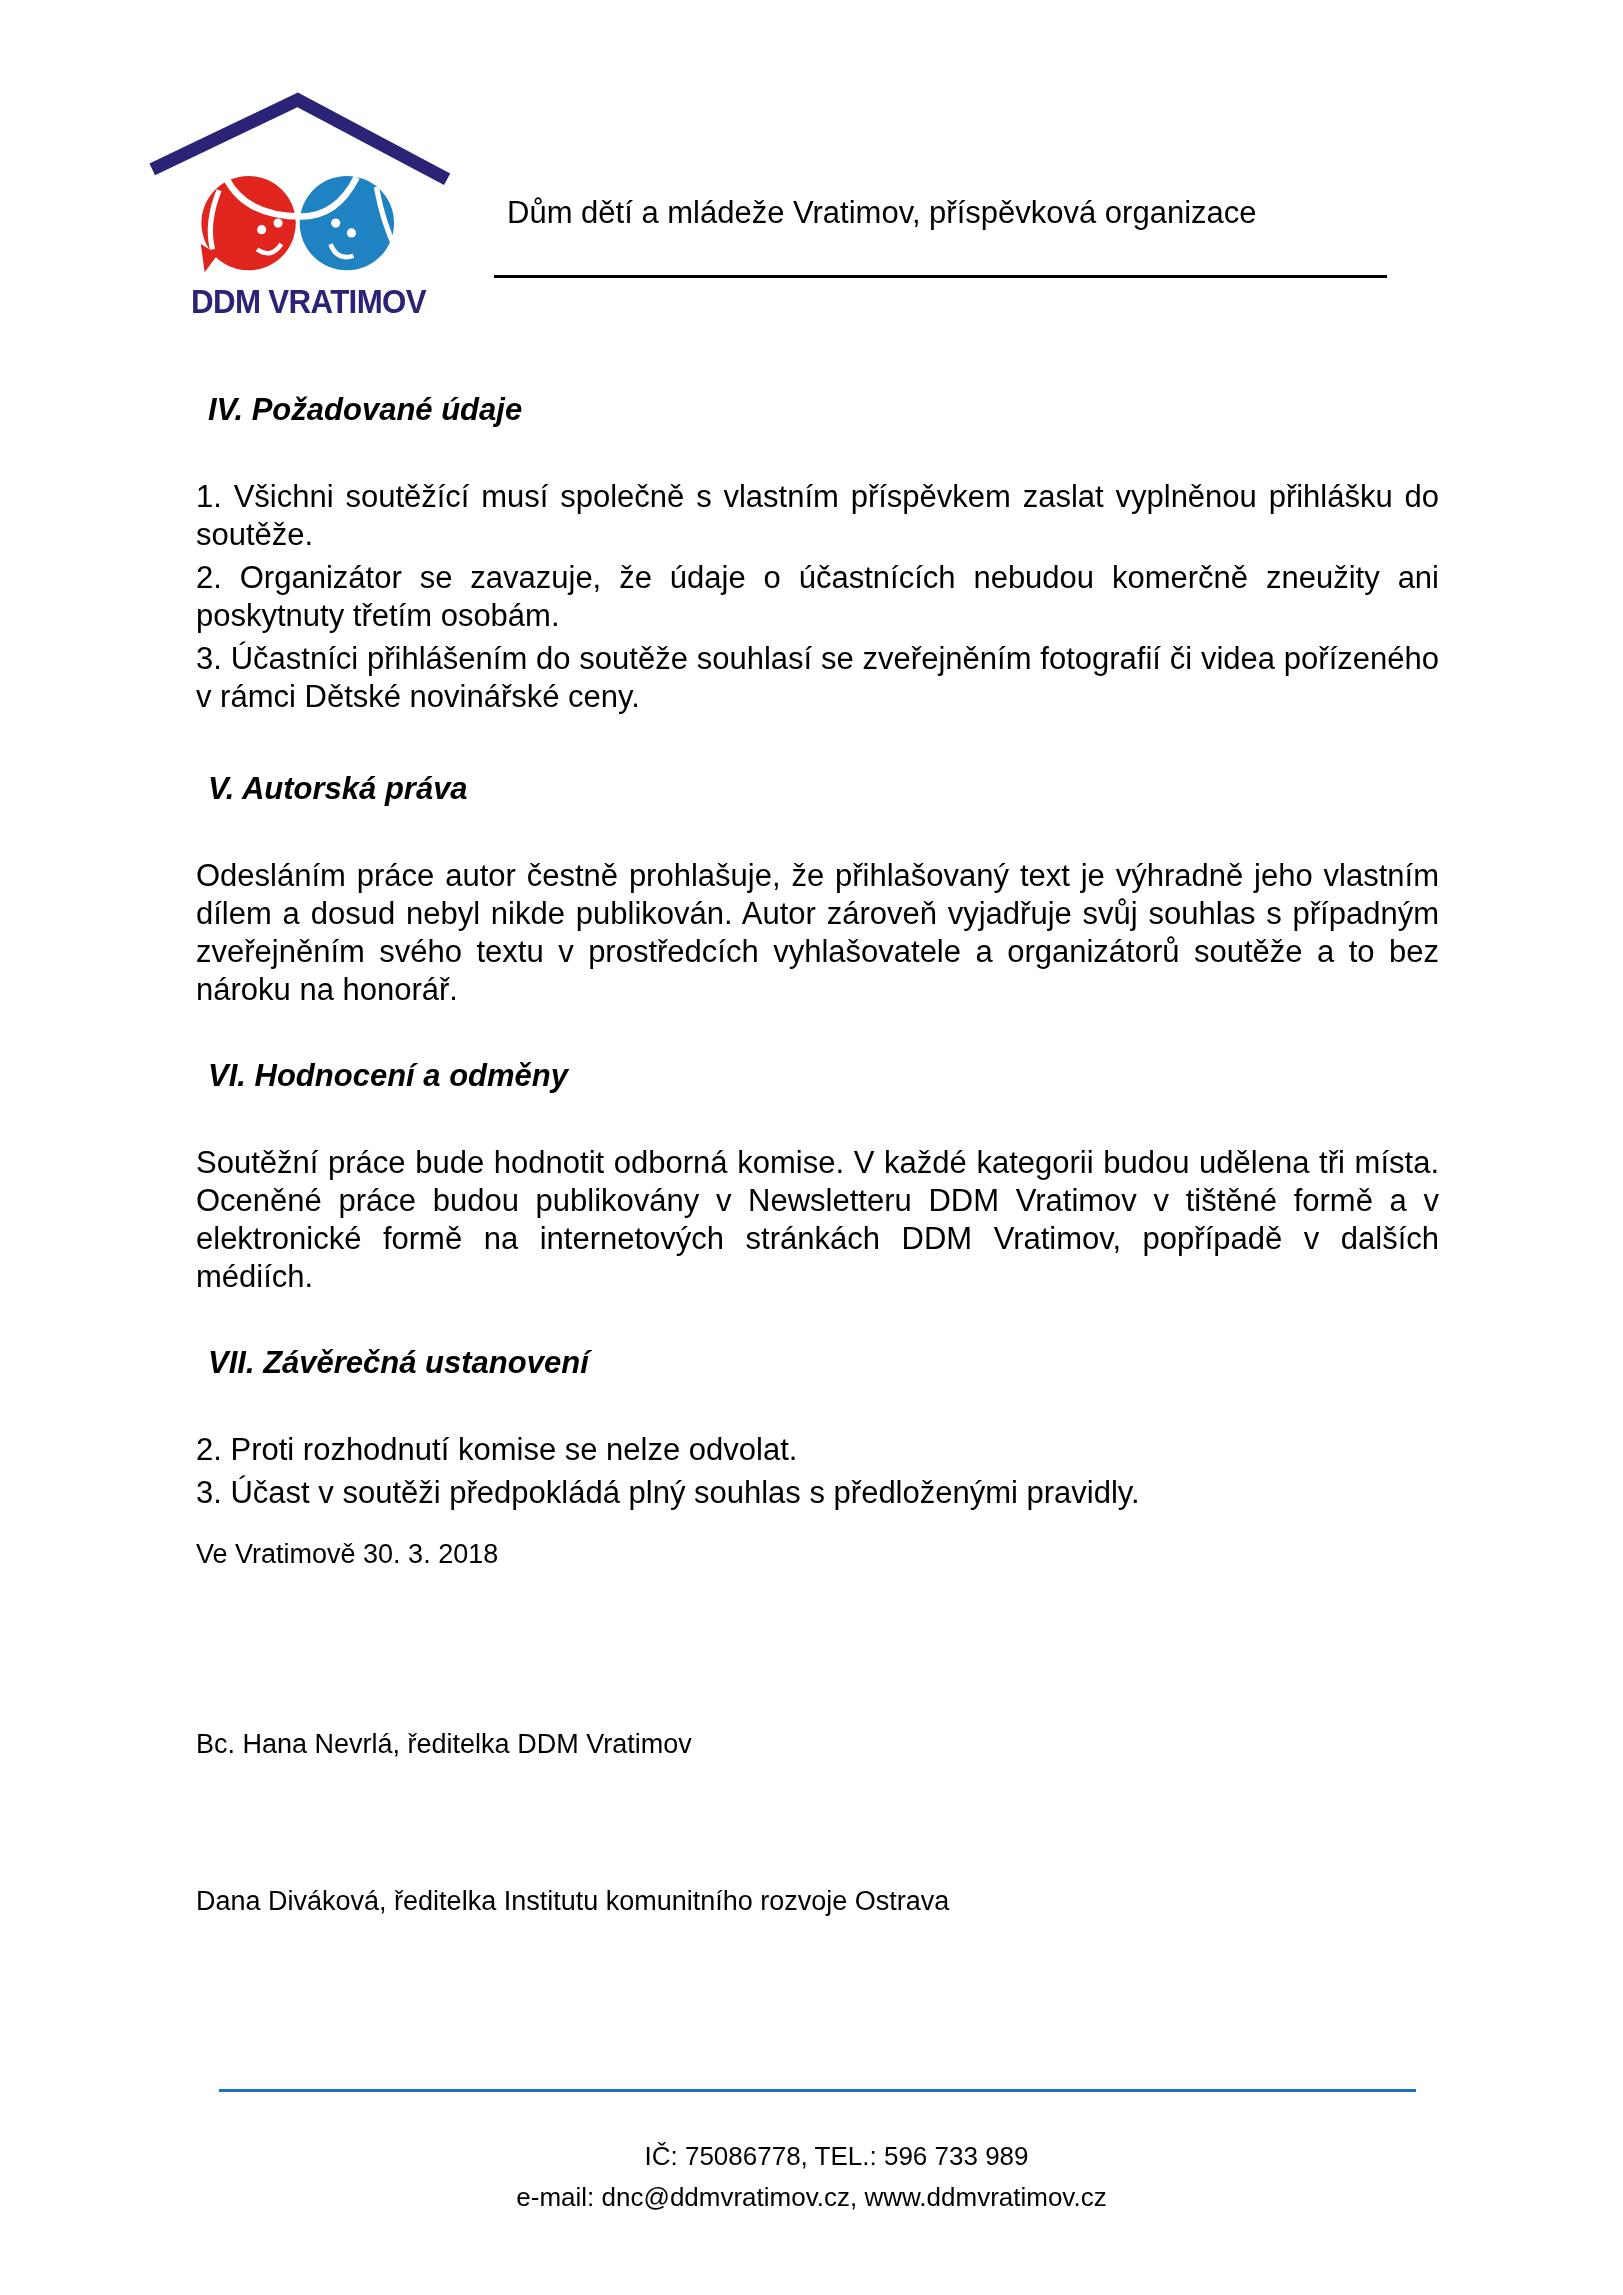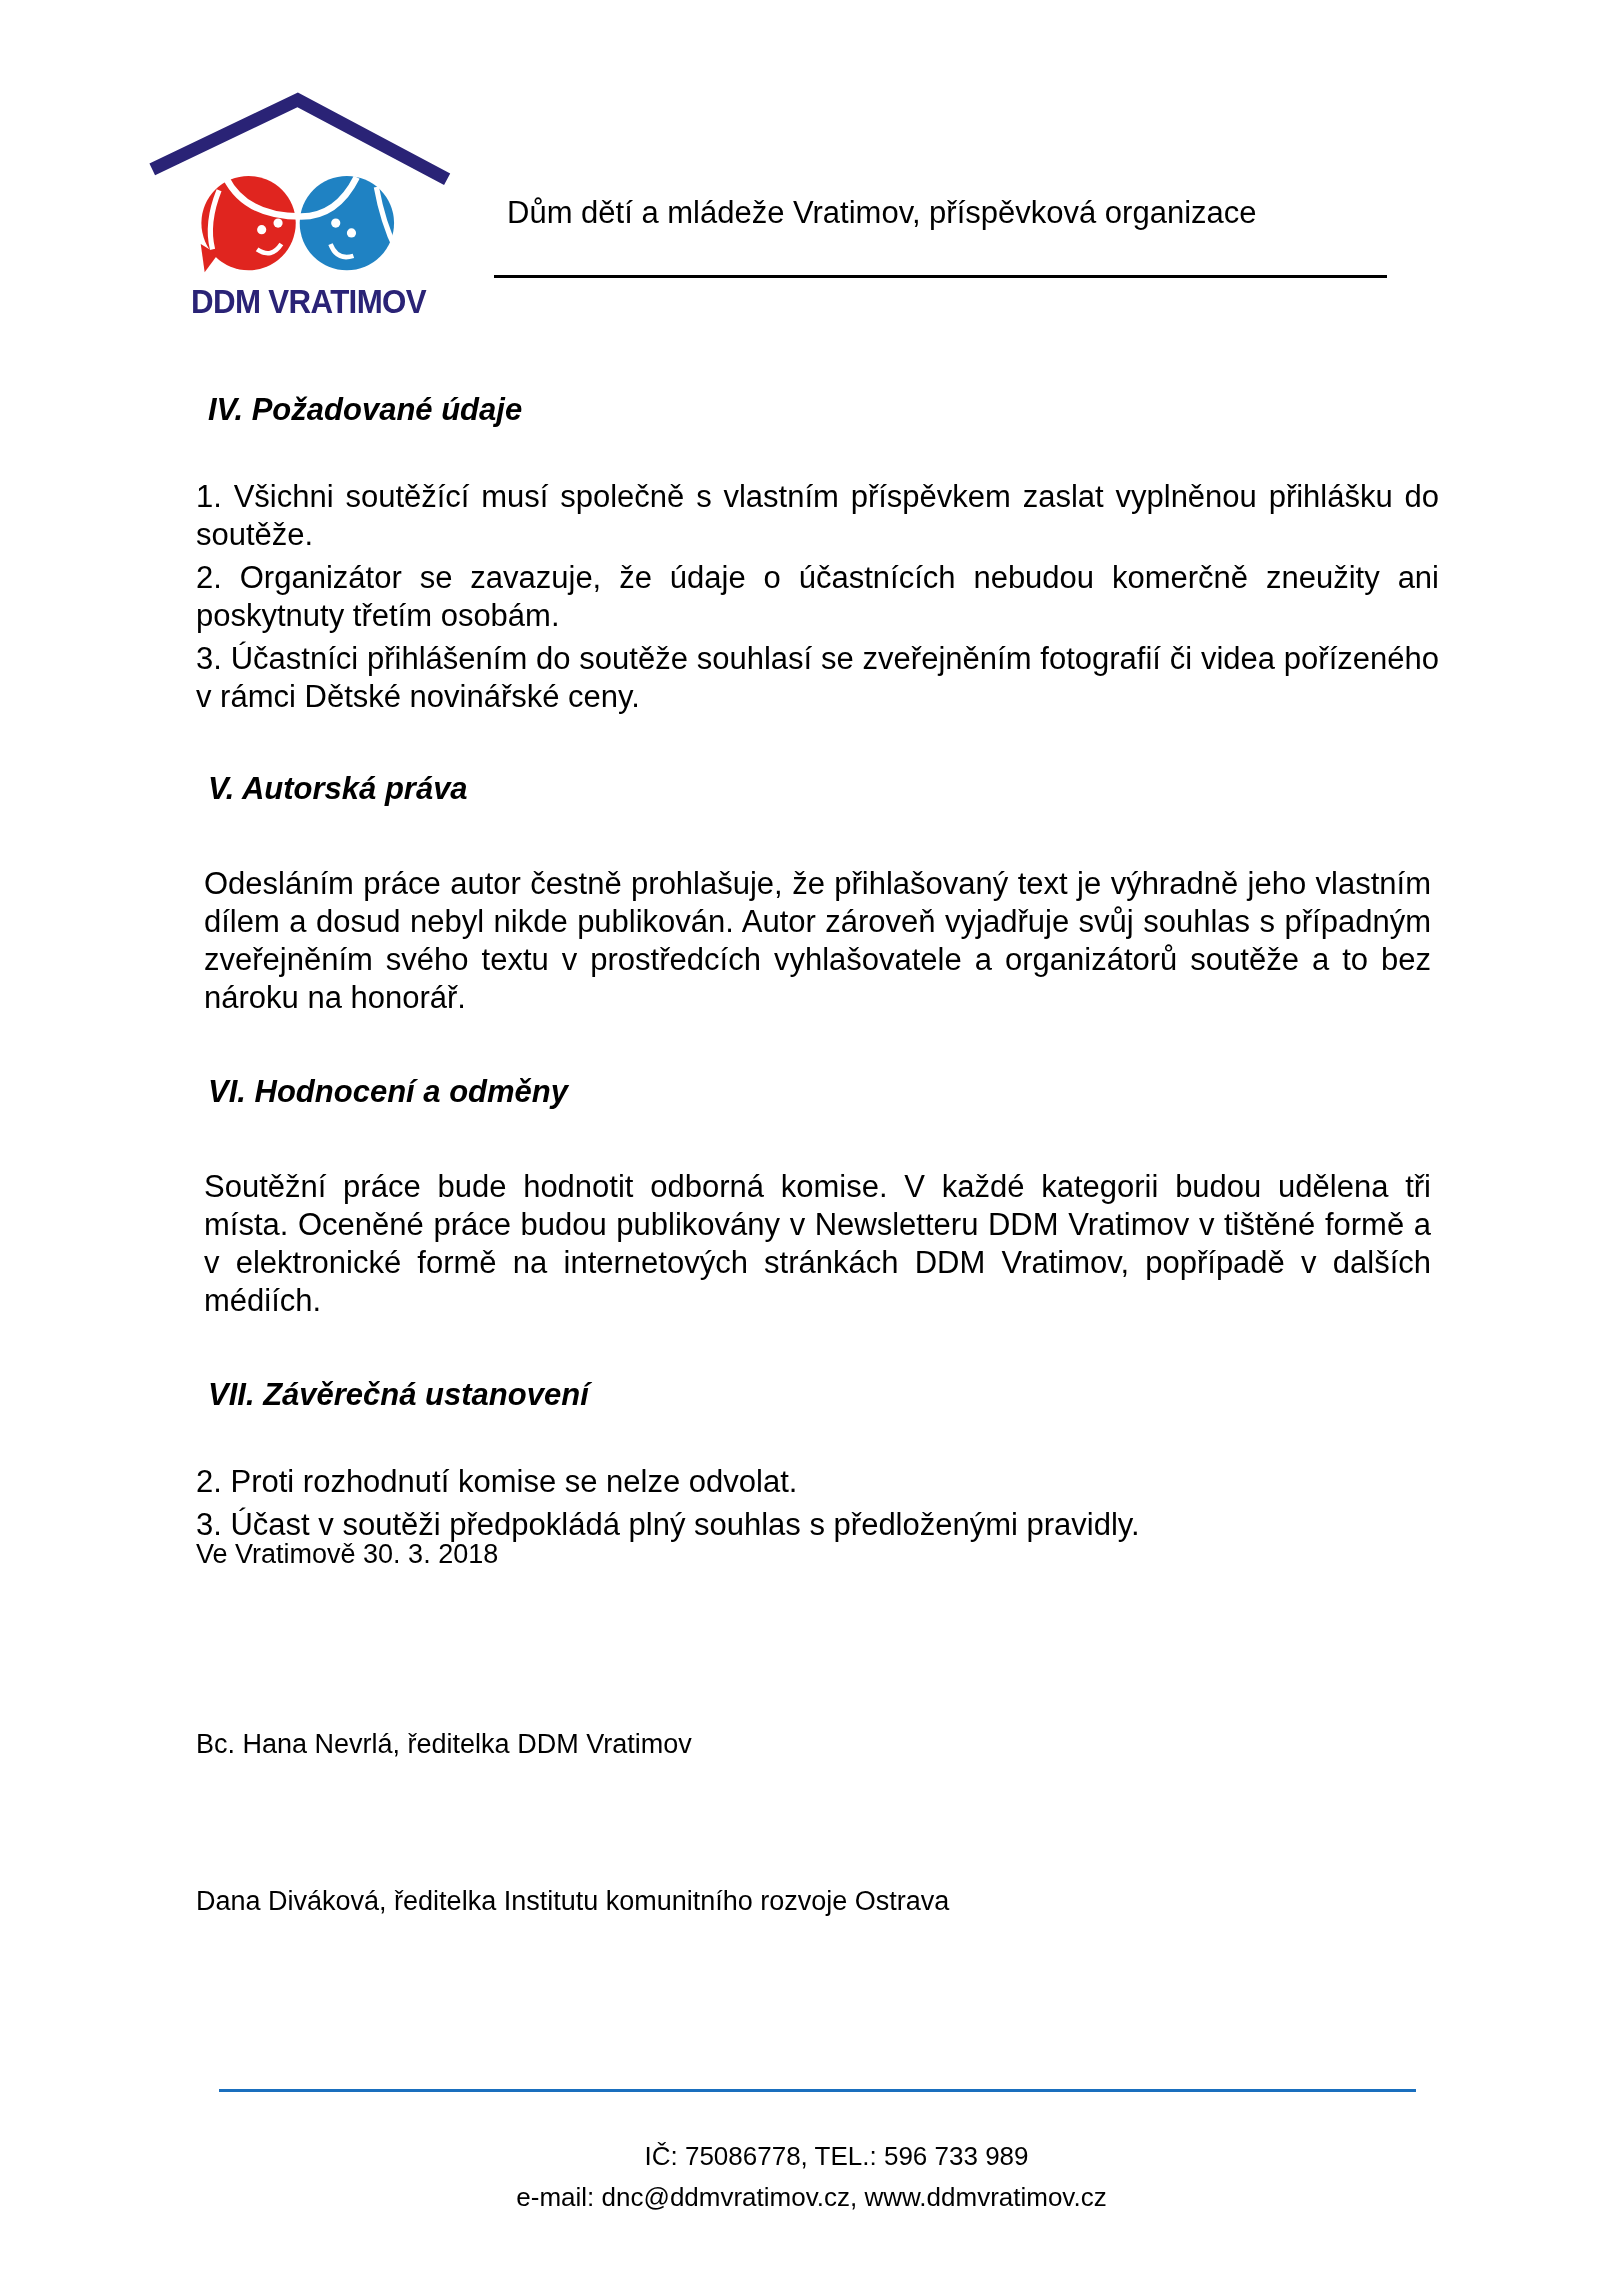--- a/index.html
+++ b/index.html
@@ -4,21 +4,21 @@
 <style>
   html, body { margin:0; padding:0; background:#ffffff; }
   body { width:1623px; height:2295px; position:relative; overflow:hidden;
          font-family:"Liberation Sans", sans-serif; color:#000; }
   .abs { position:absolute; }
   .logo { left:147px; top:92px; width:308px; height:236px; }
   .org-lines { left:507px; top:194px; font-size:31px; line-height:37px;text-align:center; }
   .org-rule { left:494px; top:275px; width:893px; height:3.3px; background:#000; }
   .content { left:196px; top:378px; width:1243px; font-size:31px; }
   .heading { font-weight:bold; font-size:31px; margin:12px; line-height:39px;font-style:italic; }
-  .para { text-align:justify; line-height:38px; margin:8px; }
+  .para { text-align:justify; line-height:38px; margin:0; }
   .item { text-align:justify; line-height:38px; margin:0 0 5.2px 0; }
   .gap1 { height:37px; }
   .gap2 { height:35px; }
   .signature { position:absolute; left:196px; font-size:27px; }
   .footer-rule { left:219px; top:2089px; width:1197px; height:3.3px; background:#1a6fbe; }
   .footer { left:0; width:1623px; text-align:center; font-size:26px; }
 </style>
 </head>
 <body>
 

